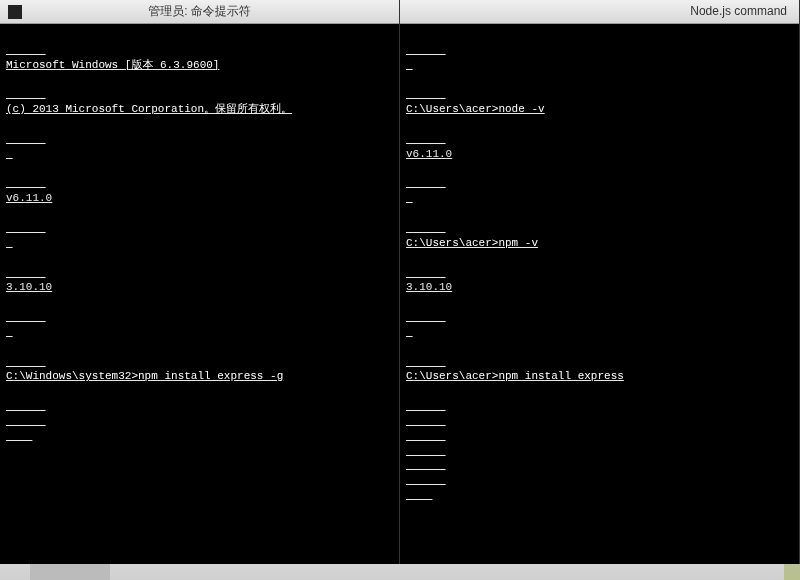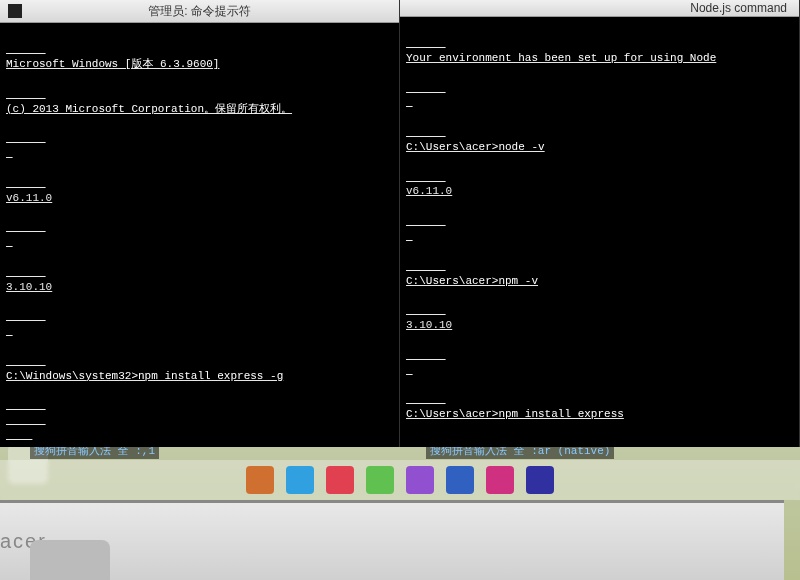--- a/index.html
+++ b/index.html
@@ -21,21 +21,21 @@
     z-index: 0;
   }
   .desktop-icon {
     width: 40px; height: 40px;
     background: rgba(255,255,255,0.35);
     border-radius: 6px;
   }
   .windows {
     display: flex;
     width: 100%;
-    height: 447px;
+    height: 564px;
     position: relative;
     z-index: 1;
   }
   .terminal {
     flex: 1;
     background: #000;
     color: #e8e8e8;
     font-size: 11px;
     line-height: 1.35;
     overflow: hidden;
@@ -153,21 +153,20 @@
       
     </div>
   </div>
 
   <div class="terminal">
     <div class="titlebar titlebar-right">
 
       <span class="title-text">Node.js command</span>
     </div>
     <div class="term-body">
-      <span class="line white">Your environment has been set up for using Node</span>
       <span class="line"> </span>
       <span class="line prompt">C:\Users\acer&gt;node -v</span>
       <span class="line">v6.11.0</span>
       <span class="line"> </span>
       <span class="line prompt">C:\Users\acer&gt;npm -v</span>
       <span class="line">3.10.10</span>
       <span class="line"> </span>
       <span class="line prompt">C:\Users\acer&gt;npm install express</span>
       
       

